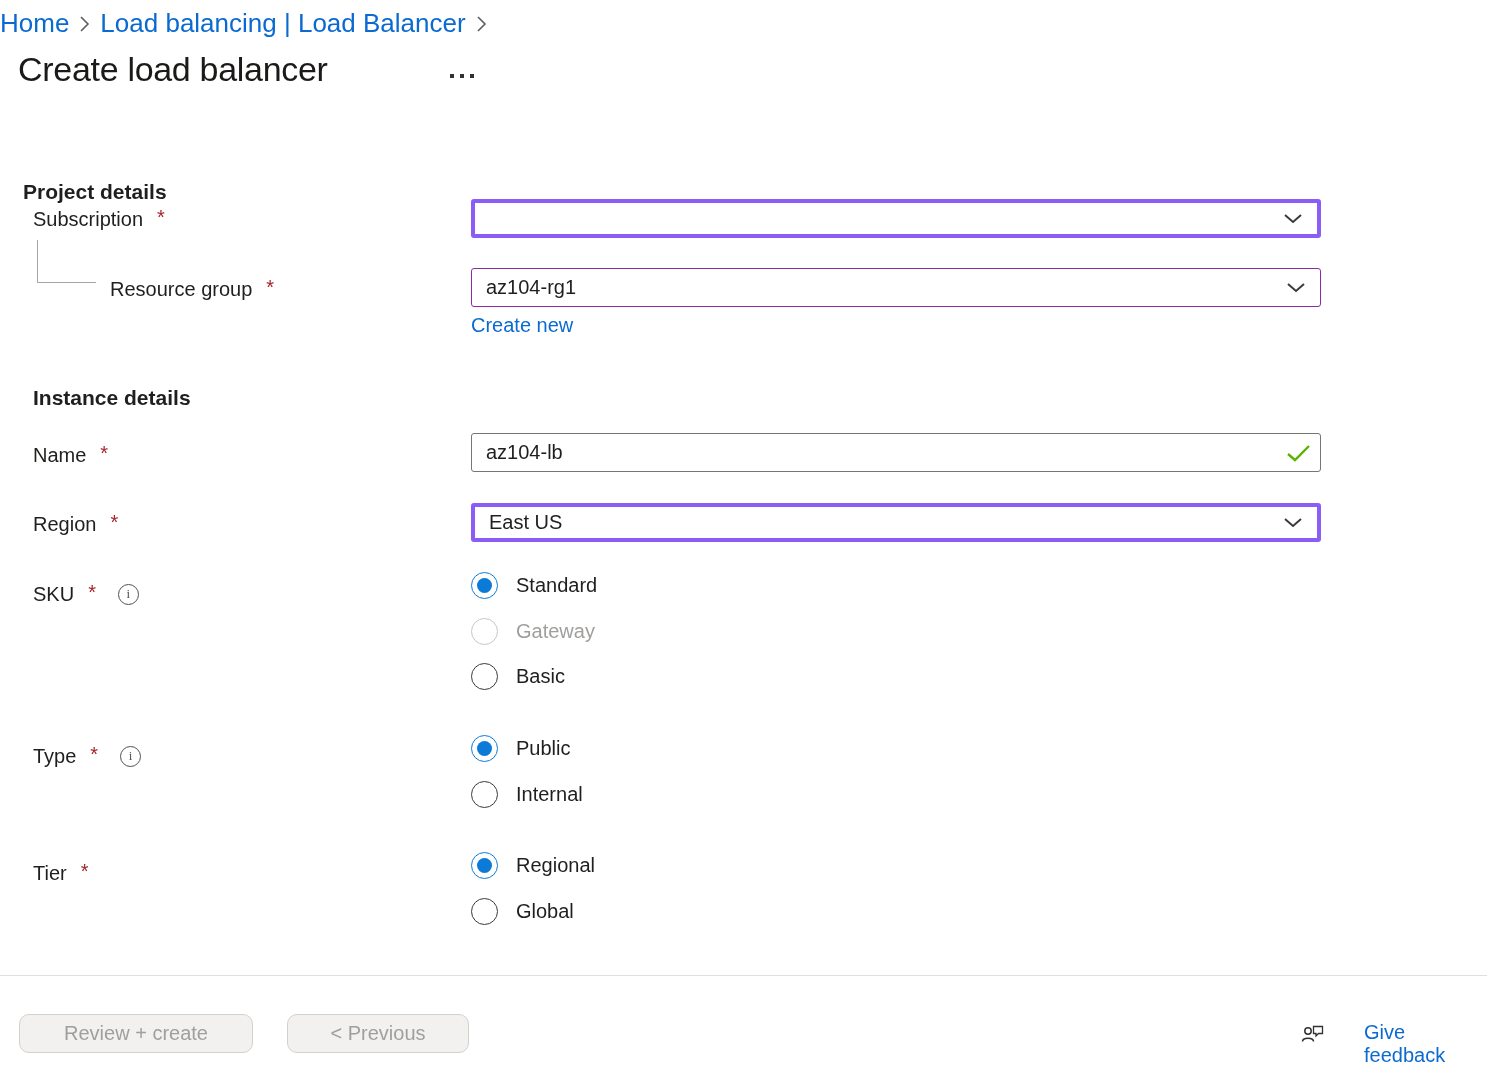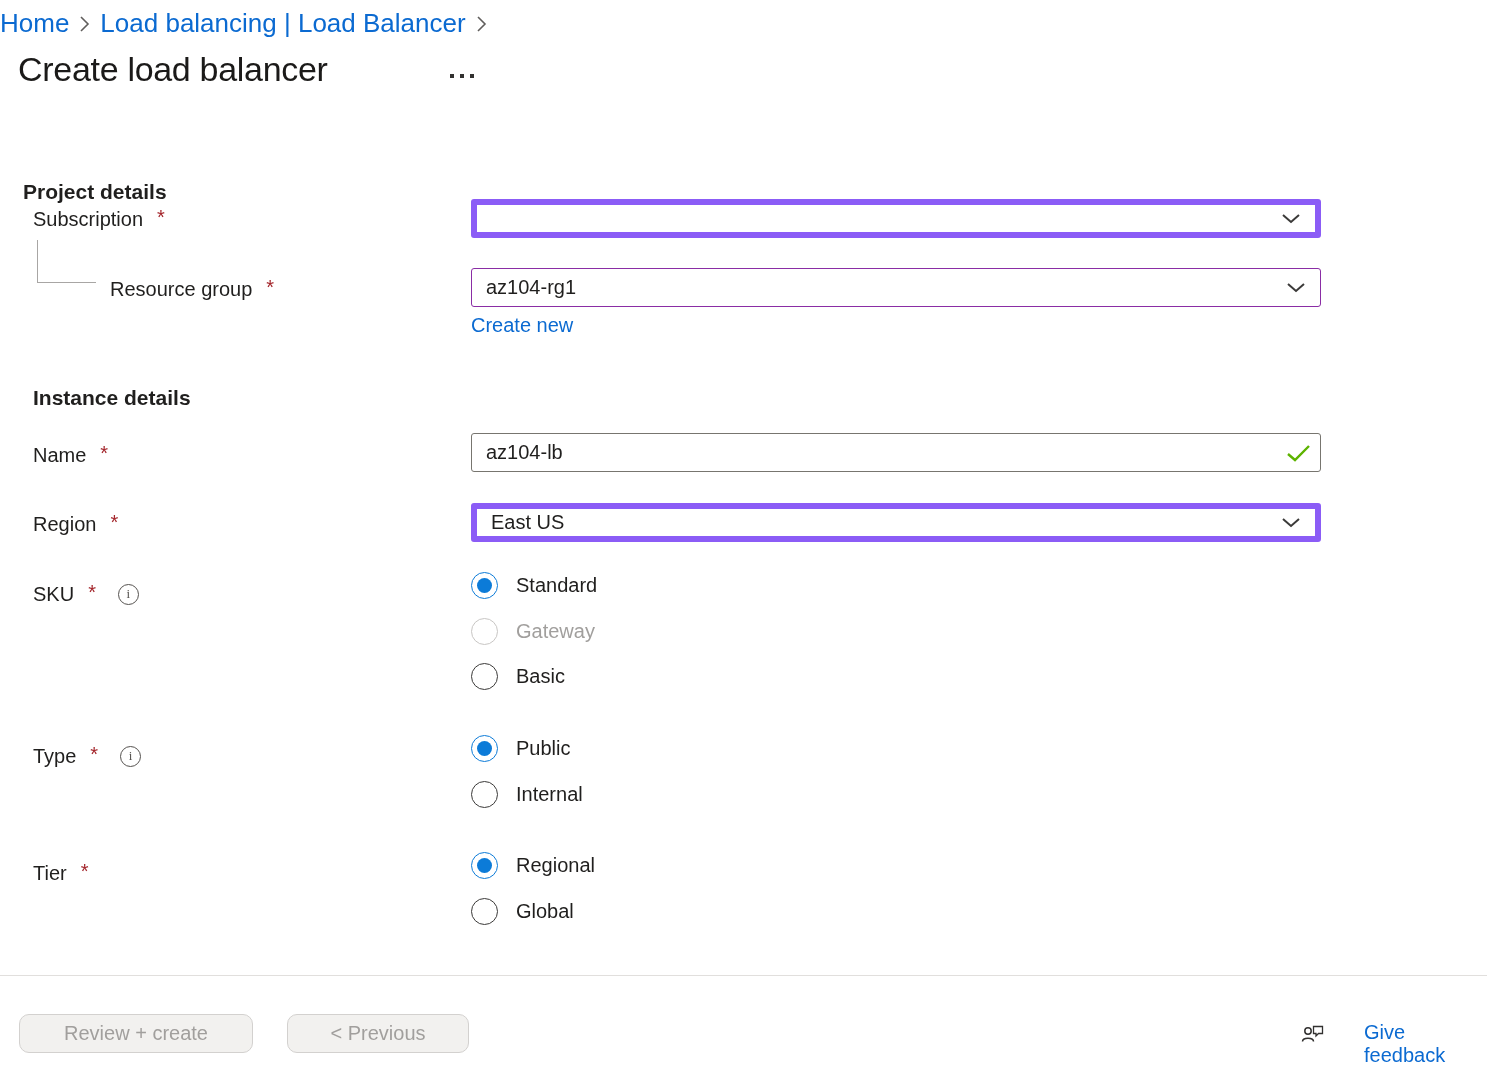--- a/index.html
+++ b/index.html
@@ -21,21 +21,21 @@
   
   .section-heading { font-size:21px; font-weight:700; color:#201f1e; }
 
   .field-label { display:flex; align-items:center; gap:14px; font-size:20px; color:#201f1e; line-height:26px; }
   .req { color:#a4262c; font-size:20px; position:relative; top:-2px; }
   .info-icon { width:21px; height:21px; border:1.5px solid #55524f; border-radius:50%; display:inline-flex;
                align-items:center; justify-content:center; font-size:13px; color:#55524f; margin-left:8px;
                font-family:"Liberation Serif",serif; cursor:default; }
 
   
-  .field { width:850px; height:39px; border:6px solid #8b5cf6; border-radius:3px; background:#fff;
+  .field { width:850px; height:39px; border:4px solid #8b5cf6; border-radius:3px; background:#fff;
            display:flex; align-items:center; padding:0 14px; font-size:20px; color:#201f1e; cursor:pointer; }
   .field .chev { margin-left:auto; display:flex; align-items:center; }
   .field.edited { border:1px solid #8a2da5;gap:32px; }
   .text-input { width:850px; height:39px; border:1px solid #77756f; border-radius:3px; background:#fff;
                 font-size:20px; color:#201f1e; padding:0 40px 0 14px; font-family:inherit; }
   .valid-check { position:absolute; display:flex; align-items:center; }
 
   .connector { border-left:1px solid #a8a6a4; border-bottom:1px solid #a8a6a4; }
 
   .link { color:#0b6ad1; font-size:20px; cursor:pointer; text-decoration:none; }

